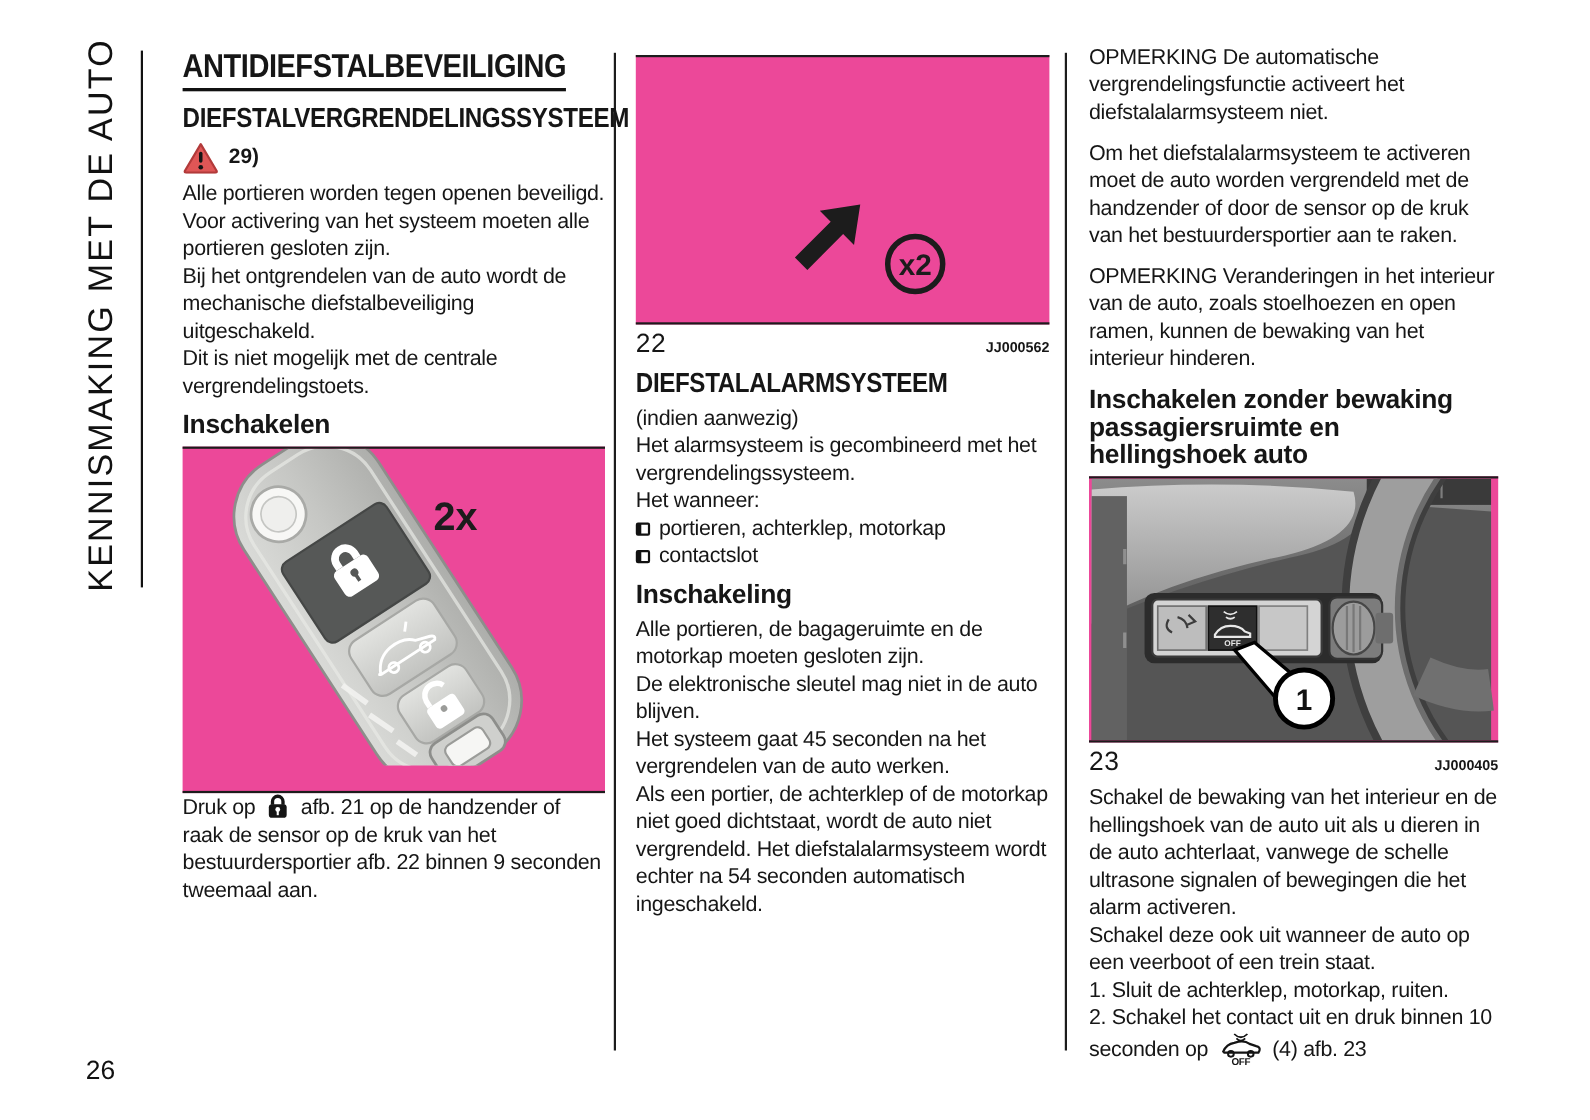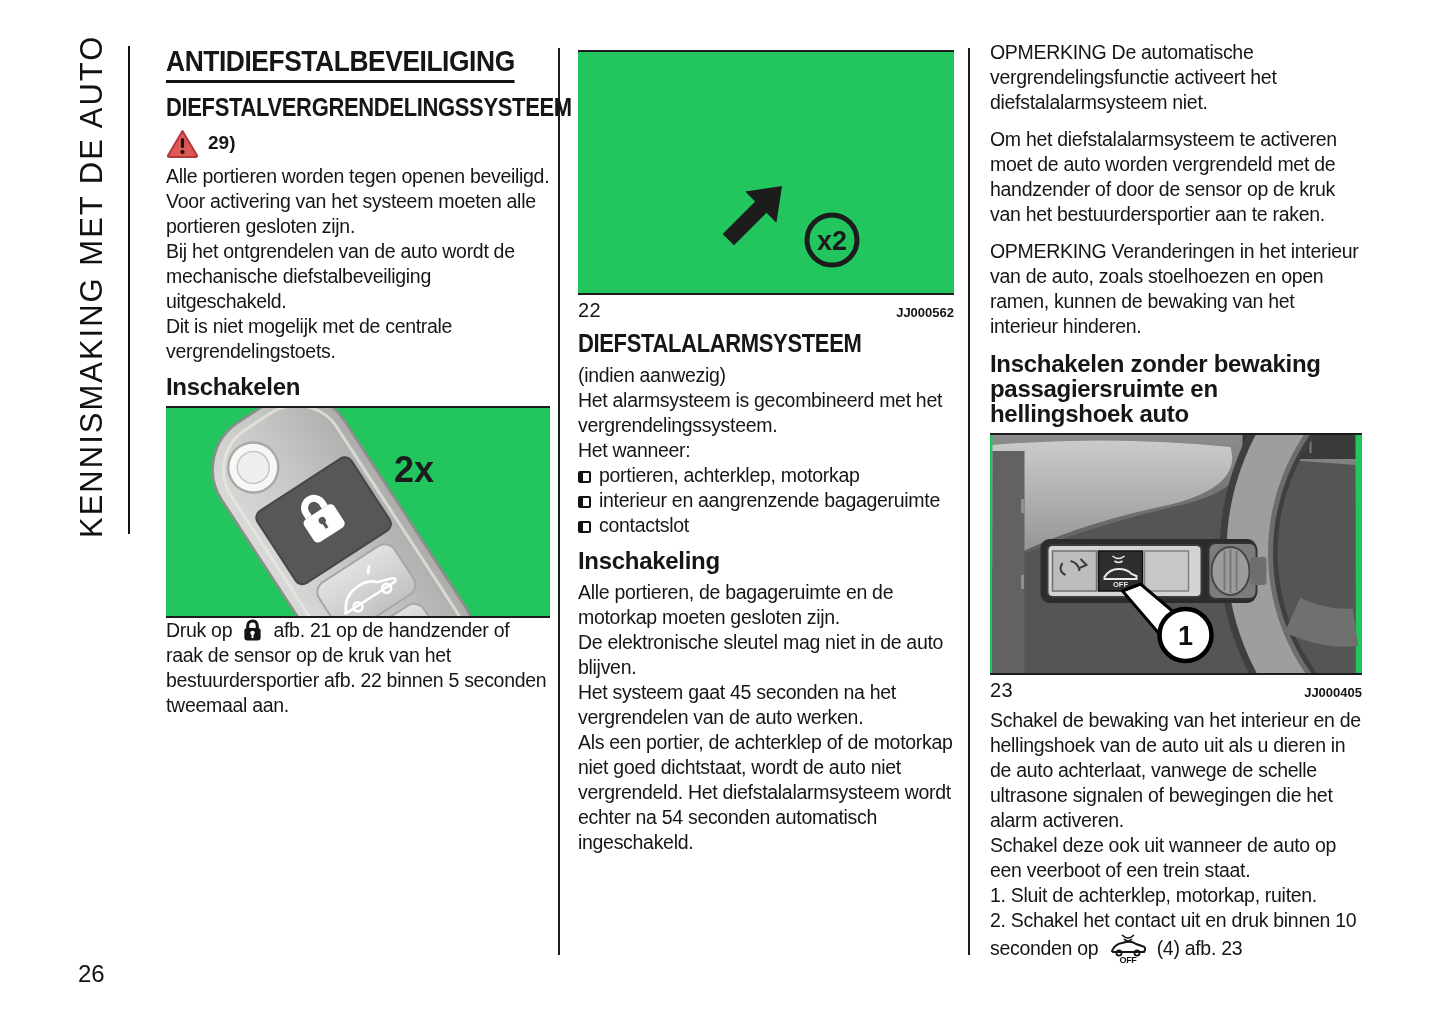--- a/index.html
+++ b/index.html
@@ -36,24 +36,24 @@
   .h3 { font-size:24px; font-weight:700; letter-spacing:-0.3px; line-height:25px; margin:10px 0 7px 0; }
   .p  { font-size:19.5px; line-height:25px; letter-spacing:-0.3px; }
   .gap { margin-bottom:12px; }
 
   .warnrow { display:flex; align-items:center; gap:9px; margin:2px 0 6px 0; height:30px; }
   .warnref { font-size:19px; font-weight:700; }
 
   .fig { margin-top:7px; }
   .figbox {
     border-top:2px solid #1c1c1c; border-bottom:2px solid #1c1c1c;
-    position:relative; overflow:hidden; background:#22c55e;
+    position:relative; overflow:hidden; background:#ec4899;
   }
   .figcap { display:flex; justify-content:space-between; align-items:baseline; margin-top:4px; margin-bottom:6px; }
-  .fignum { font-size:20px; letter-spacing:0.5px; }
+  .fignum { font-size:24px; letter-spacing:0.5px; }
   .figcode { font-size:13px; font-weight:700; }
 
   ul.checks { list-style:none; }
   ul.checks li { font-size:19.5px; line-height:25px; letter-spacing:-0.3px; }
   .sq {
     display:inline-block; width:13px; height:12px; margin-right:8px;
     border:2px solid #111; border-left-width:5px; vertical-align:-1px; border-radius:2px;
   }
   .inline-ic { vertical-align:-4px; margin:0 5px; }
   .inline-car { vertical-align:-9px; margin:0 4px; }
@@ -84,21 +84,21 @@
         <circle cx="16.5" cy="23" r="2.1" fill="#141414"></circle>
       </svg>
       <span class="warnref">29)</span>
     </div>
     <p class="p">Alle portieren worden tegen openen beveiligd. Voor activering van het systeem moeten alle portieren gesloten zijn.</p>
     <p class="p">Bij het ontgrendelen van de auto wordt de mechanische diefstalbeveiliging uitgeschakeld.</p>
     <p class="p">Dit is niet mogelijk met de centrale vergrendelingstoets.</p>
     <div class="h3">Inschakelen</div>
 
     <figure class="fig">
-      <div class="figbox" style="height:212px">
+      <div class="figbox" style="height:315px">
         <svg width="380" height="288" viewBox="0 0 380 288">
           <defs>
             <linearGradient id="fobG" x1="0" y1="0" x2="1" y2="0">
               <stop offset="0" stop-color="#d9dad7"></stop>
                 <stop offset="0.5" stop-color="#c6c7c4"></stop>
                 <stop offset="1" stop-color="#adaeab"></stop>
             </linearGradient>
             <linearGradient id="btnG" x1="0" y1="0" x2="0" y2="1">
               <stop offset="0" stop-color="#e2e3e0"></stop>
                 <stop offset="1" stop-color="#c2c3c0"></stop>
@@ -137,21 +137,21 @@
     </figure>
 
     <p class="p">
       <span>Druk op</span>
       <svg class="inline-ic" width="21" height="23" viewBox="0 0 22 24">
         <path d="M6 11 V8 a5 5 0 0 1 10 0 v3" fill="none" stroke="#141414" stroke-width="3.2"></path>
         <rect x="2.5" y="10.5" width="17" height="13" rx="3" fill="#141414"></rect>
         <circle cx="11" cy="15.5" r="2.3" fill="#ffffff"></circle>
         <rect x="10" y="16.5" width="2" height="4.5" fill="#ffffff"></rect>
       </svg>
-      <span>afb. 21 op de handzender of raak de sensor op de kruk van het bestuurdersportier afb. 22 binnen 5 seconden tweemaal aan.</span>
+      <span>afb. 21 op de handzender of raak de sensor op de kruk van het bestuurdersportier afb. 22 binnen 9 seconden tweemaal aan.</span>
     </p>
   </div>
 
   <div class="col" id="col2">
     <figure class="fig" style="margin-top:10px">
       <div class="figbox" style="height:245px">
         <svg width="372" height="241" viewBox="0 0 372 241">
           <g transform="rotate(-45 180 158)">
             <polygon points="138,150 184,150 184,136 214,158 184,180 184,166 138,166" fill="#1c1c1c"></polygon>
           </g>
@@ -167,21 +167,20 @@
 
     <div style="margin-top:8px">
       <span class="h2">DIEFSTALALARMSYSTEEM</span>
     </div>
     <p class="p">(indien aanwezig)</p>
     <p class="p">Het alarmsysteem is gecombineerd met het vergrendelingssysteem.</p>
     <p class="p">Het wanneer:</p>
 
     <ul class="checks">
       <li><span class="sq"></span><span>portieren, achterklep, motorkap</span></li>
-      <li><span class="sq"></span><span>interieur en aangrenzende bagageruimte</span></li>
       <li><span class="sq"></span><span>contactslot</span></li>
     </ul>
 
     <div class="h3">Inschakeling</div>
     <p class="p">Alle portieren, de bagageruimte en de motorkap moeten gesloten zijn.</p>
     <p class="p">De elektronische sleutel mag niet in de auto blijven.</p>
     <p class="p">Het systeem gaat 45 seconden na het vergrendelen van de auto werken.</p>
     <p class="p">Als een portier, de achterklep of de motorkap niet goed dichtstaat, wordt de auto niet vergrendeld. Het diefstalalarmsysteem wordt echter na 54 seconden automatisch ingeschakeld.</p>
   </div>
 

